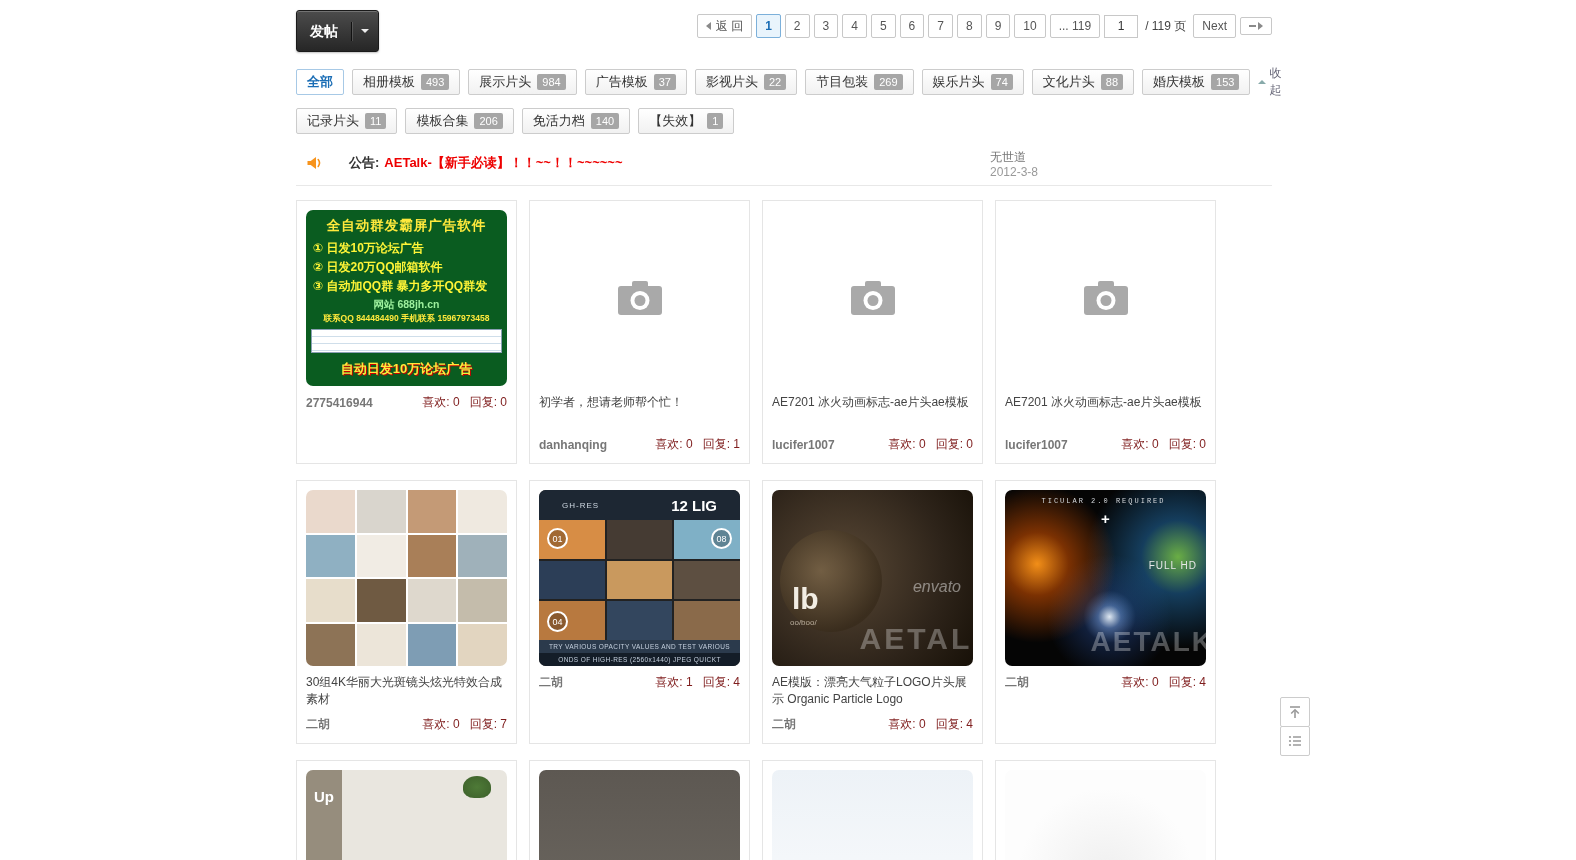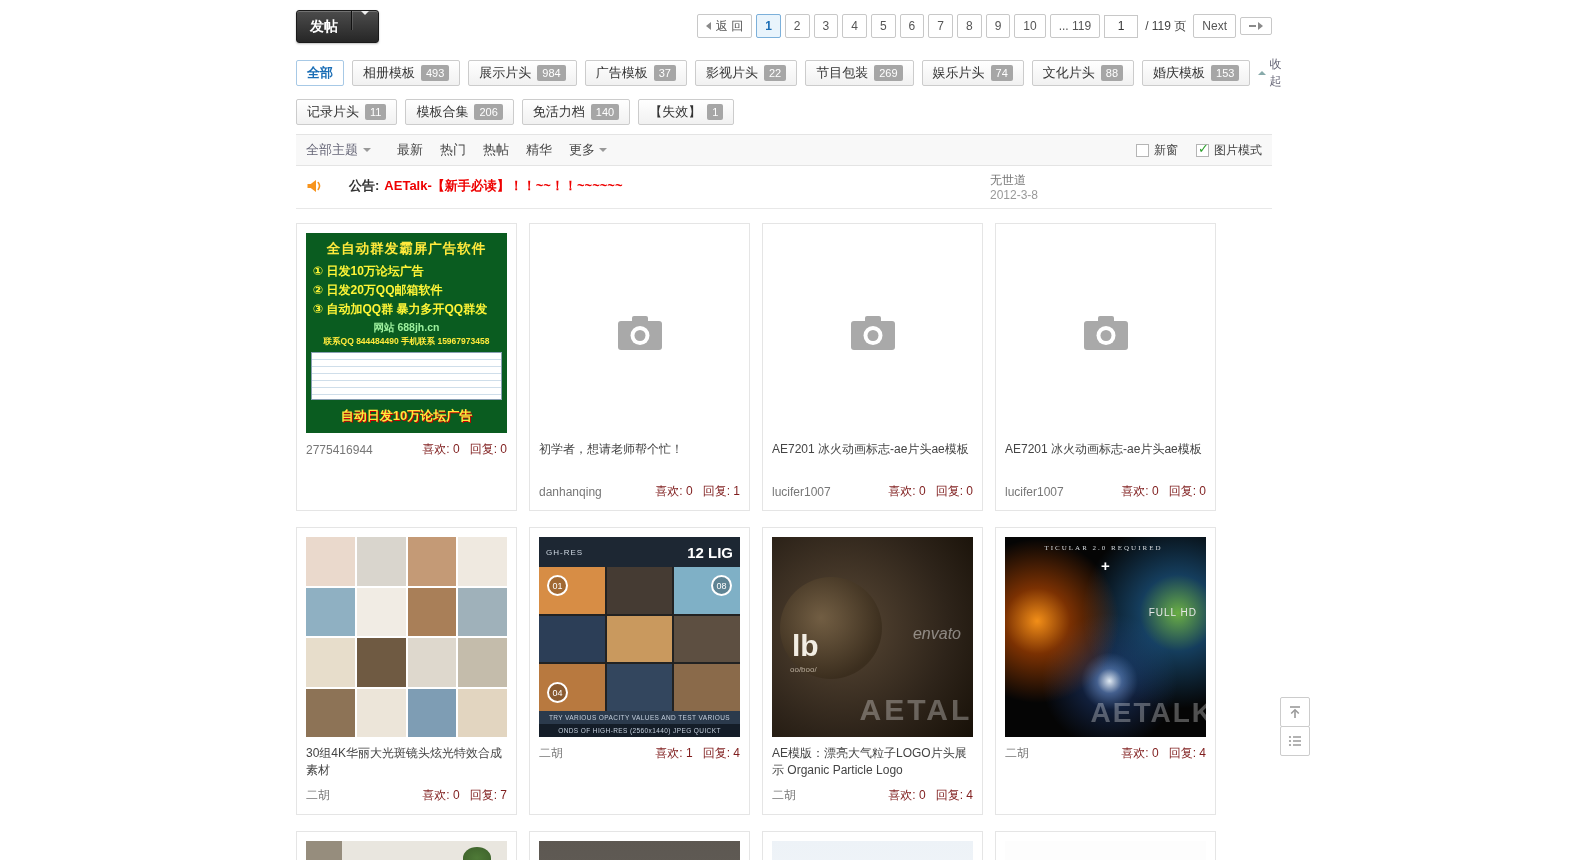--- a/index.html
+++ b/index.html
@@ -4,23 +4,23 @@
 <style>
   * { margin:0; padding:0; box-sizing:border-box; }
   html,body { width:1576px; height:860px; overflow:hidden; background:#fff;
     font-family:"Liberation Sans","DejaVu Sans",sans-serif; color:#333; }
   body { position:relative; }
   a { text-decoration:none; cursor:pointer; }
   .page { width:976px; margin-left:296px; }
 
   
   .topbar { display:flex; align-items:flex-start; justify-content:space-between; padding-top:10px; }
-  .post-btn { display:inline-flex; align-items:flex-start; background:linear-gradient(#4c4c4c,#262626);
+  .post-btn { display:inline-flex; align-items:center; background:linear-gradient(#4c4c4c,#262626);
     border:1px solid #1a1a1a; border-radius:3px; color:#fff; font-size:14px; font-weight:bold;
-    box-shadow:inset 0 1px 0 rgba(255,255,255,.22), 0 1px 2px rgba(0,0,0,.25); height:33px; }
+    box-shadow:inset 0 1px 0 rgba(255,255,255,.22), 0 1px 2px rgba(0,0,0,.25); height:42px; }
   .post-btn .label { padding:0 13px; line-height:31px; }
   .post-btn .sep { width:1px; height:19px; background:#111; box-shadow:1px 0 0 rgba(255,255,255,.15); }
   .post-btn .dd { padding:0 9px; display:flex; align-items:center; }
   .caret-down { display:inline-block; width:0; height:0; border-left:4px solid transparent;
     border-right:4px solid transparent; border-top:4px solid #999; }
   .caret-up { display:inline-block; width:0; height:0; border-left:4px solid transparent;
     border-right:4px solid transparent; border-bottom:4px solid #8aa; }
   .post-btn .caret-down { border-top-color:#eee; }
 
   .pagination { display:flex; align-items:center; gap:4px; font-size:12px; margin-top:4px; }
@@ -62,24 +62,24 @@
     display:flex; align-items:center; }
   .horn { display:inline-flex; margin-right:8px; }
   .ann-title { font-size:13px; font-weight:bold; color:#333;margin-left:18px; }
   .ann-link { color:#ee0000; margin-left:5px; font-weight:bold; font-size:13px; }
   .ann-meta { position:absolute; left:694px; top:7px; font-size:12px; color:#999; line-height:15px; }
   .ann-author { color:#777; display:block; }
 
   
   .grid { margin-top:14px; display:flex; flex-wrap:wrap; gap:16px 12px; }
   .card { width:221px; background:#fff; border:1px solid #e5e5e5; padding:9px 9px 10px; }
-  .thumb { width:201px; height:200px; position:relative; overflow:hidden; display:block; background:#fff; cursor:pointer; }
+  .thumb { width:201px; height:176px; position:relative; overflow:hidden; display:block; background:#fff; cursor:pointer;border-radius:7px; }
   .title { margin-top:8px; font-size:12px; line-height:17px; height:34px; overflow:hidden; color:#444; display:block; }
   .meta { margin-top:8px; display:flex; justify-content:space-between; align-items:center; font-size:12px; }
-  .author { color:#777; }
+  .author { color:#777;font-weight:bold; }
   .stats { color:#7f1d1d; display:flex; gap:10px; white-space:nowrap; }
 
   
   .thumb-ad { background:#0a5c20; display:flex; flex-direction:column; font-weight:bold; }
   .ad-h { font-size:13.5px; color:#ffe93c; text-align:center; padding:7px 2px 4px; letter-spacing:1px; }
   .ad-line { font-size:12px; color:#fff537; padding:1px 7px; }
   .ad-site { font-size:10.5px; color:#9df09d; text-align:center; padding-top:2px; }
   .ad-contact { font-size:8.5px; color:#ffe93c; text-align:center; padding:1px 2px 3px; }
   .ad-mid { height:56px; background:#fff; margin:1px 5px;
     background-image:repeating-linear-gradient(#fff 0 6px, #cfdeea 6px 7px); border:1px solid #8aa0b4; }
@@ -90,21 +90,21 @@
   .thumb-ph { display:flex; align-items:center; justify-content:center; background:#fff; }
 
   
   .thumb-c1 { display:grid; grid-template-columns:repeat(4,1fr); grid-template-rows:repeat(4,1fr);
     gap:2px; background:#fff; }
   .thumb-c1 i { display:block; }
 
   
   .thumb-c2 { background:#222; display:flex; flex-direction:column; }
   .c2-head { height:30px; background:#1d2733; display:flex; justify-content:space-between;
-    align-items:center; padding:0 7px; color:#fff; flex:0 0 auto; }
+    align-items:center; padding:0 23px; color:#fff; flex:0 0 auto; }
   .c2-head .l { font-size:8px; letter-spacing:1px; color:#cfd8e2; }
   .c2-head .r { font-size:15px; font-weight:bold; }
   .c2-body { flex:1; display:grid; grid-template-columns:repeat(3,1fr); grid-template-rows:repeat(3,1fr);
     gap:2px; position:relative; }
   .c2-body i { display:block; }
   .c2-num { position:absolute; width:21px; height:21px; border:2px solid #fff; border-radius:50%;
     color:#fff; font-size:9px; display:flex; align-items:center; justify-content:center;
     background:rgba(0,0,0,.25); }
   .c2-num.n1 { left:8px; top:8px; } .c2-num.n2 { right:8px; top:8px; } .c2-num.n3 { left:8px; bottom:8px; }
   .c2-cap { background:#2b3a4c; color:#c4cfdd; font-size:6.5px; text-align:center; padding:3px 2px;
@@ -121,21 +121,21 @@
   .org-wm { position:absolute; left:0; right:-24px; bottom:10px; font-size:30px; font-weight:bold;
     color:rgba(255,255,255,.30); letter-spacing:3px; text-align:right; white-space:nowrap; }
 
   
   .thumb-part { background:
     radial-gradient(circle at 16% 42%, rgba(255,150,25,.95) 0, rgba(220,85,0,.55) 16%, rgba(0,0,0,0) 40%),
     radial-gradient(circle at 86% 38%, rgba(140,230,90,.75) 0, rgba(40,130,200,.45) 18%, rgba(0,0,0,0) 45%),
     radial-gradient(circle at 52% 72%, rgba(235,245,255,.95) 0, rgba(120,170,255,.55) 7%, rgba(40,80,160,.35) 16%, rgba(0,0,0,0) 38%),
     #050505; }
   .part-top { position:absolute; top:7px; left:0; right:4px; text-align:center; font-size:7px;
-    letter-spacing:2px; color:#d6dade; font-family:Liberation Serif, serif; }
+    letter-spacing:2px; color:#d6dade; font-family:Liberation Mono, monospace; }
   .part-plus { position:absolute; top:20px; left:50%; transform:translateX(-50%); color:#fff;
     font-size:15px; font-weight:bold; }
   .part-hd { position:absolute; right:9px; top:70px; font-size:10px; letter-spacing:1px; color:#e8e8e8; }
   .part-wm { position:absolute; right:-8px; bottom:8px; font-size:28px; font-weight:bold;
     color:rgba(255,255,255,.3); letter-spacing:2px; white-space:nowrap; }
 
   
   .thumb-desk { background:linear-gradient(180deg,#e9e6df 0 72%, #cac4b8 72% 100%); }
   .desk-strip { position:absolute; left:0; top:0; bottom:0; width:36px; background:#968d7d; }
   .desk-up { position:absolute; left:8px; top:18px; color:#fff; font-weight:bold; font-size:15px; }
@@ -247,44 +247,20 @@
           <span>免活力档</span>
           <span class="cnt">140</span>
         </a>
       <a class="ftab">
           <span>【失效】</span>
           <span class="cnt">1</span>
         </a>
     </div>
   </div>
 
-  <div class="sortbar">
-    <a class="topic-filter">
-        <span>全部主题</span>
-        <span class="caret-down"></span>
-      </a>
-    <a class="sort-link">最新</a>
-    <a class="sort-link">热门</a>
-    <a class="sort-link">热帖</a>
-    <a class="sort-link">精华</a>
-    <a class="sort-link">
-        <span>更多</span>
-        <span class="caret-down"></span>
-      </a>
-    <div class="sort-right">
-      <label>
-          <span class="checkbox"></span>
-          <span>新窗</span>
-        </label>
-      <label>
-          <span class="checkbox checked"></span>
-          <span>图片模式</span>
-        </label>
-    </div>
-  </div>
 
   <div class="announcement">
     <span class="horn">
       <svg width="17" height="16" viewBox="0 0 17 16">
           <path d="M1.5 6v4h3.2l5.3 4V2L4.7 6H1.5z" fill="#f7941d"></path>
           <path d="M12.2 4.6c1.5 1.9 1.5 4.9 0 6.8" stroke="#f7941d" stroke-width="1.6" fill="none" stroke-linecap="round"></path>
         </svg>
     </span>
     <span class="ann-title">公告:</span>
     <a class="ann-link">AETalk-【新手必读】！！~~！！~~~~~~</a>

